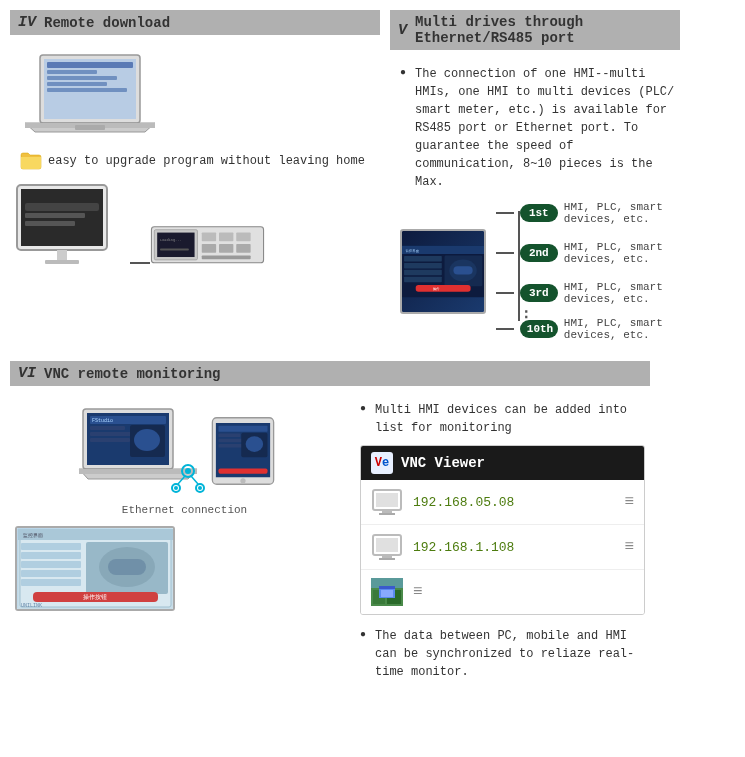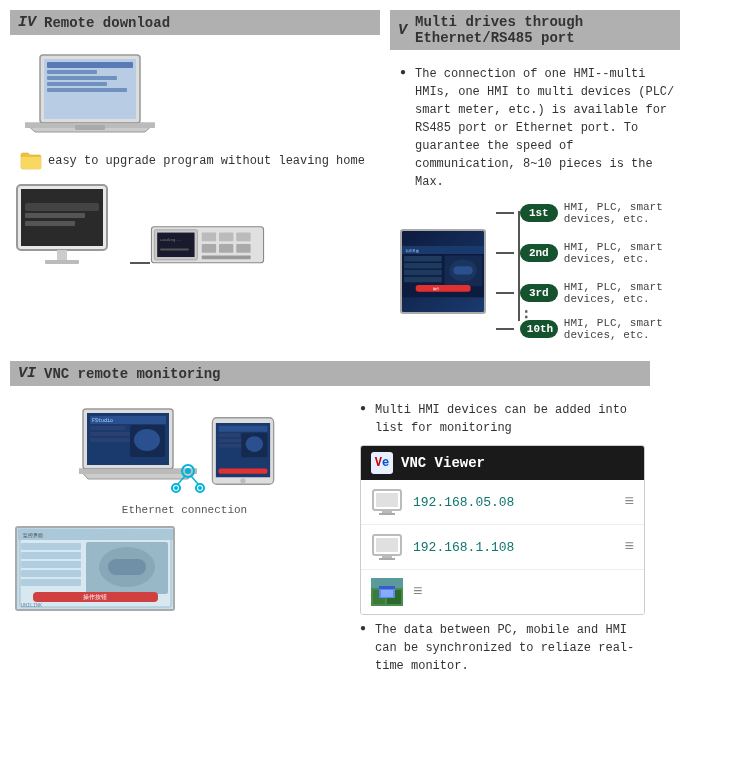--- a/index.html
+++ b/index.html
@@ -288,21 +288,21 @@
     }
     .vnc-monitor-icon {
       width: 32px;
       height: 28px;
       color: #aaa;
       flex-shrink: 0;
     }
     .vnc-ip {
       flex: 1;
       font-size: 13px;
-      color: #0f766e;
+      color: #4d7c0f;
     }
     .vnc-menu-icon {
       color: #888;
       font-size: 16px;
     }
 
     .vnc-thumbnail {
       width: 32px;
       height: 28px;
       overflow: hidden;
@@ -614,19 +614,19 @@
 
                 <rect x="8" y="8" width="16" height="12" fill="#5a8aee"></rect>
                 <rect x="8" y="8" width="16" height="3" fill="#3a5acc"></rect>
                 <rect x="10" y="12" width="12" height="7" fill="#88aaff"></rect>
               </svg>
             </div>
             <span class="vnc-menu-icon">≡</span>
           </div>
         </div>
 
-        <p class="vnc-bottom-text" style="margin-top:6px;">The data between PC, mobile and HMI can be synchronized to reliaze real-time monitor.</p>
+        <p class="vnc-bottom-text" style="margin-top:12px;">The data between PC, mobile and HMI can be synchronized to reliaze real-time monitor.</p>
       </div>
 
     </div>
   </div>
 
 </div>
 
 </body></html>

